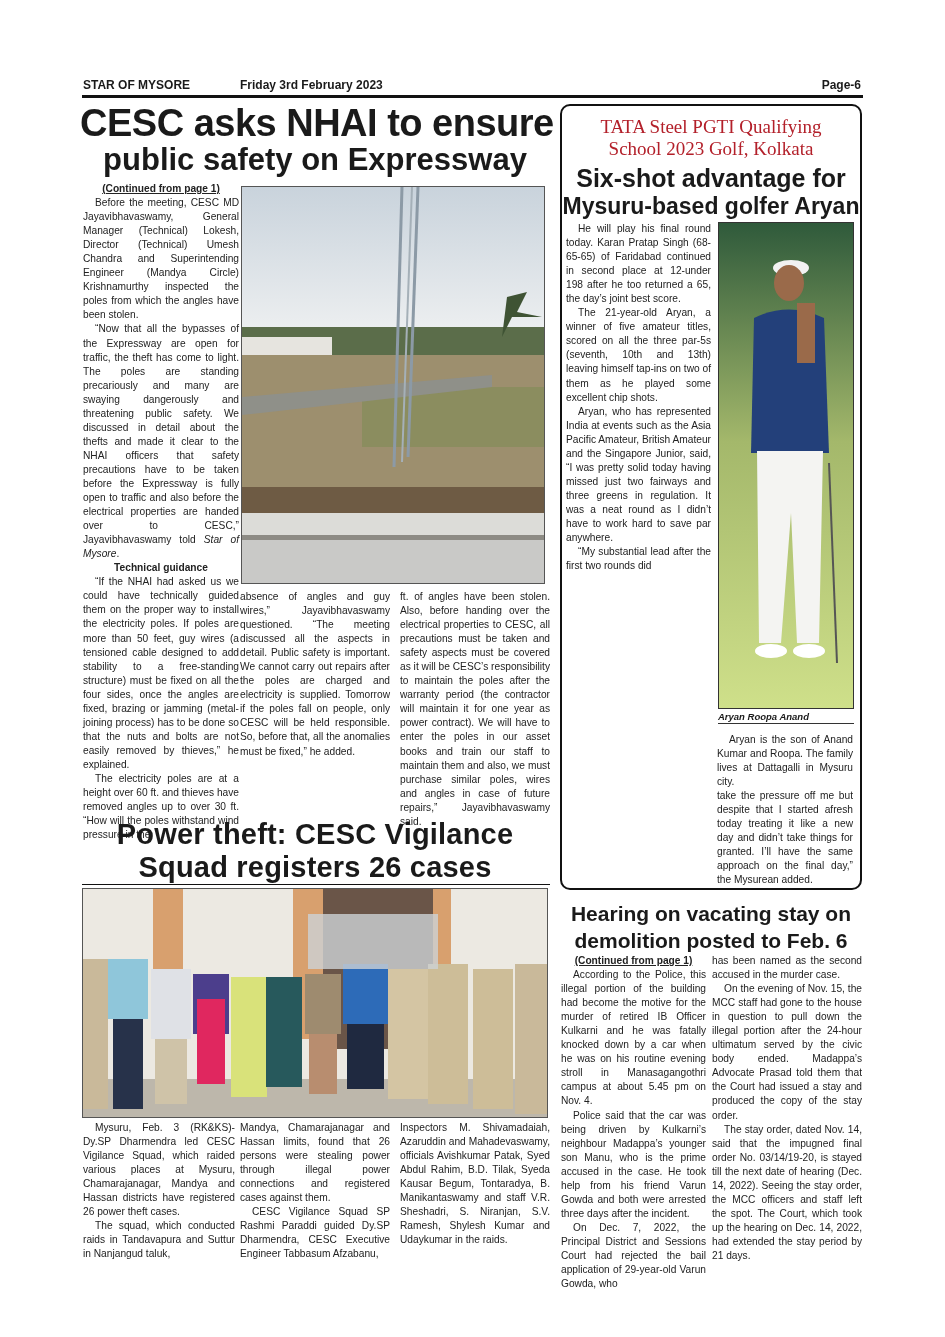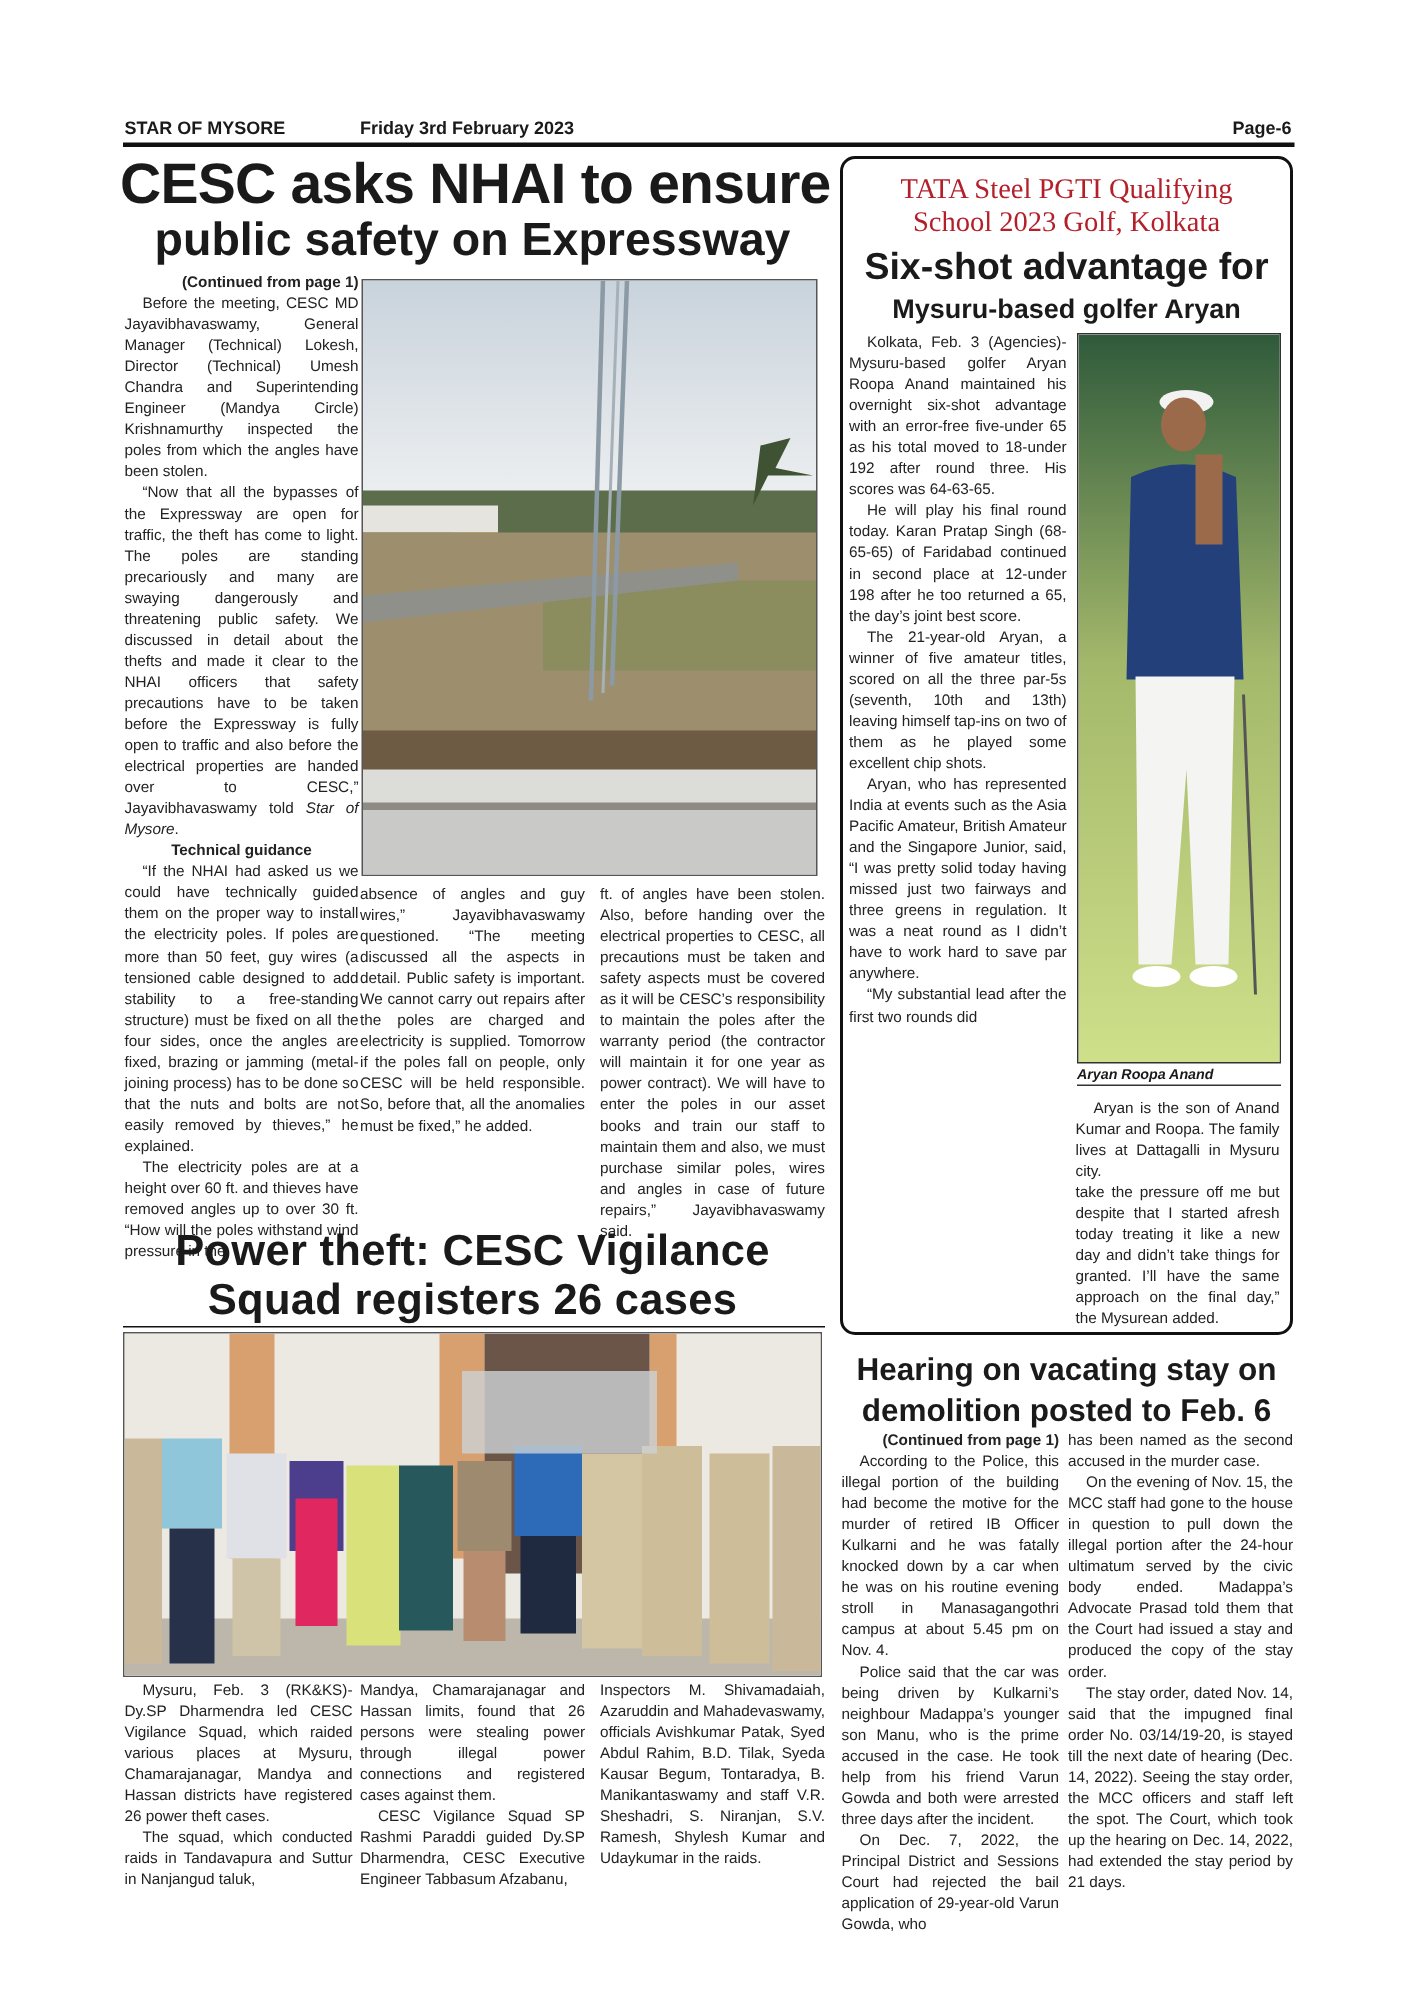--- a/index.html
+++ b/index.html
@@ -10,21 +10,21 @@
   .mast .paper { position: absolute; left: 0; top: 0; }
   .mast .date { position: absolute; left: 157px; top: 0; }
   .mast .page { position: absolute; right: 2px; top: 0; padding-left: 24px; }
   .rule-top { left: 82px; top: 95px; width: 781px; height: 3px; background: #111; }
 
   .h1a { left: 80px; top: 103px; width: 470px; font-size: 38px; font-weight: bold; letter-spacing: -0.5px; text-align: center; line-height: 40px; color: #1a1a1a; white-space: nowrap; }
   .h1b { left: 80px; top: 143px; width: 470px; font-size: 31px; font-weight: bold; text-align: center; line-height: 34px; white-space: nowrap; }
 
   .col { font-size: 10.2px; line-height: 14.05px; text-align: justify; color: #222; }
   .col p { text-indent: 12px; }
-  .col .cont { text-indent: 0; text-align: right; font-weight: bold; }
+  .col .cont { text-indent: 0; text-align: center; font-weight: bold; text-decoration: underline; }
   .col .sub { text-indent: 0; text-align: center; font-weight: bold; }
   .col em { font-style: italic; }
 
   .c1 { left: 83px; top: 182px; width: 156px; }
   .c2 { left: 240px; top: 590px; width: 150px; }
   .c3 { left: 400px; top: 590px; width: 150px; }
 
   .photo1 { left: 241px; top: 186px; width: 304px; height: 398px; border: 1px solid #555; overflow: hidden; }
   .photo2 { left: 82px; top: 888px; width: 466px; height: 230px; border: 1px solid #555; overflow: hidden; }
 
@@ -32,21 +32,21 @@
   .rule2 { left: 82px; top: 884px; width: 468px; height: 1px; background: #111; }
 
   .c4 { left: 83px; top: 1121px; width: 152px; }
   .c5 { left: 240px; top: 1121px; width: 150px; }
   .c6 { left: 400px; top: 1121px; width: 150px; }
 
   .box { left: 560px; top: 104px; width: 302px; height: 786px; border: 2px solid #111; border-radius: 10px; }
   .kicker { left: 562px; top: 116px; width: 298px; font-family: "Liberation Serif", serif; font-size: 19px; line-height: 22px; color: #b3202a; text-align: center; }
   .h3 { left: 562px; top: 163px; width: 298px; text-align: center; font-weight: bold; white-space: nowrap; }
   .h3 .l1 { font-size: 25px; line-height: 30px; display: block; }
-  .h3 .l2 { font-size: 18px; line-height: 26px; display: block; }
+  .h3 .l2 { font-size: 23px; line-height: 26px; display: block; }
   .c7 { left: 566px; top: 222px; width: 145px; }
   .c8 { left: 717px; top: 733px; width: 136px; }
   .photo3 { left: 718px; top: 222px; width: 136px; height: 487px; border: 1px solid #333; overflow: hidden; }
   .caption { left: 718px; top: 711px; width: 136px; font-size: 9.5px; font-weight: bold; font-style: italic; text-align: left; }
   .caprule { left: 718px; top: 723px; width: 136px; height: 1px; background: #333; }
 
   .h4 { left: 556px; top: 900px; width: 310px; font-size: 21px; font-weight: bold; text-align: center; line-height: 27px; white-space: nowrap; }
   .c9 { left: 561px; top: 954px; width: 145px; }
   .c10 { left: 712px; top: 954px; width: 150px; }
 </style>
@@ -158,21 +158,20 @@
 <div class="abs kicker" style="color: rgb(179, 32, 42);">
   <span style="display:block">TATA Steel PGTI Qualifying</span>
   <span style="display:block">School 2023 Golf, Kolkata</span>
 </div>
 <div class="abs h3">
   <span class="l1">Six-shot advantage for</span>
   <span class="l2">Mysuru-based golfer Aryan</span>
 </div>
 
 <div class="abs col c7">
-  <p>Kolkata, Feb. 3 (Agencies)- Mysuru-based golfer Aryan Roopa Anand maintained his overnight six-shot advantage with an error-free five-under 65 as his total moved to 18-under 192 after round three. His scores was 64-63-65.</p>
   <p>He will play his final round today. Karan Pratap Singh (68-65-65) of Faridabad continued in second place at 12-under 198 after he too returned a 65, the day’s joint best score.</p>
   <p>The 21-year-old Aryan, a winner of five amateur titles, scored on all the three par-5s (seventh, 10th and 13th) leaving himself tap-ins on two of them as he played some excellent chip shots.</p>
   <p>Aryan, who has represented India at events such as the Asia Pacific Amateur, British Amateur and the Singapore Junior, said, “I was pretty solid today having missed just two fairways and three greens in regulation. It was a neat round as I didn’t have to work hard to save par anywhere.</p>
   <p>“My substantial lead after the first two rounds did</p>
 </div>
 
 <div class="abs photo3">
   <svg width="136" height="487" viewBox="0 0 136 487">
     <defs>
       <linearGradient id="bg3" x1="0" y1="0" x2="0" y2="1">

